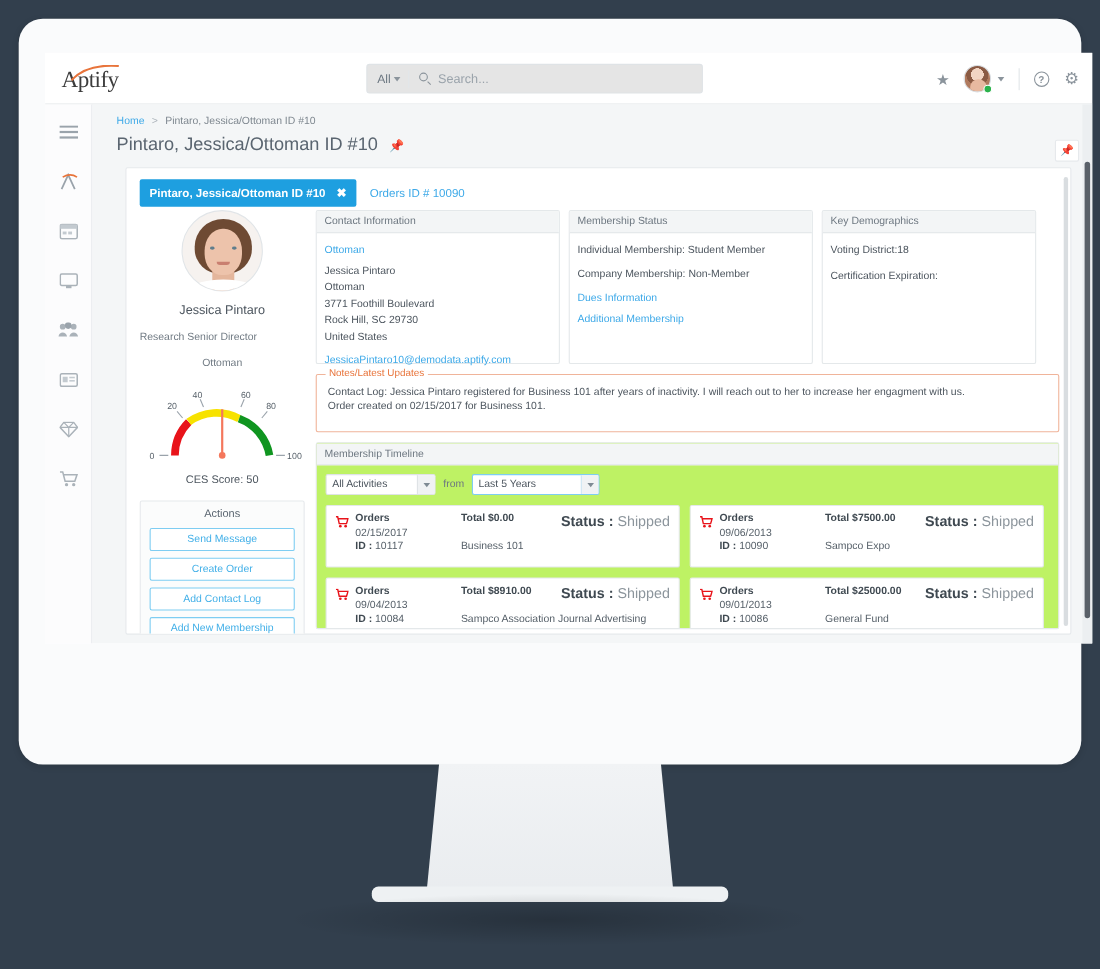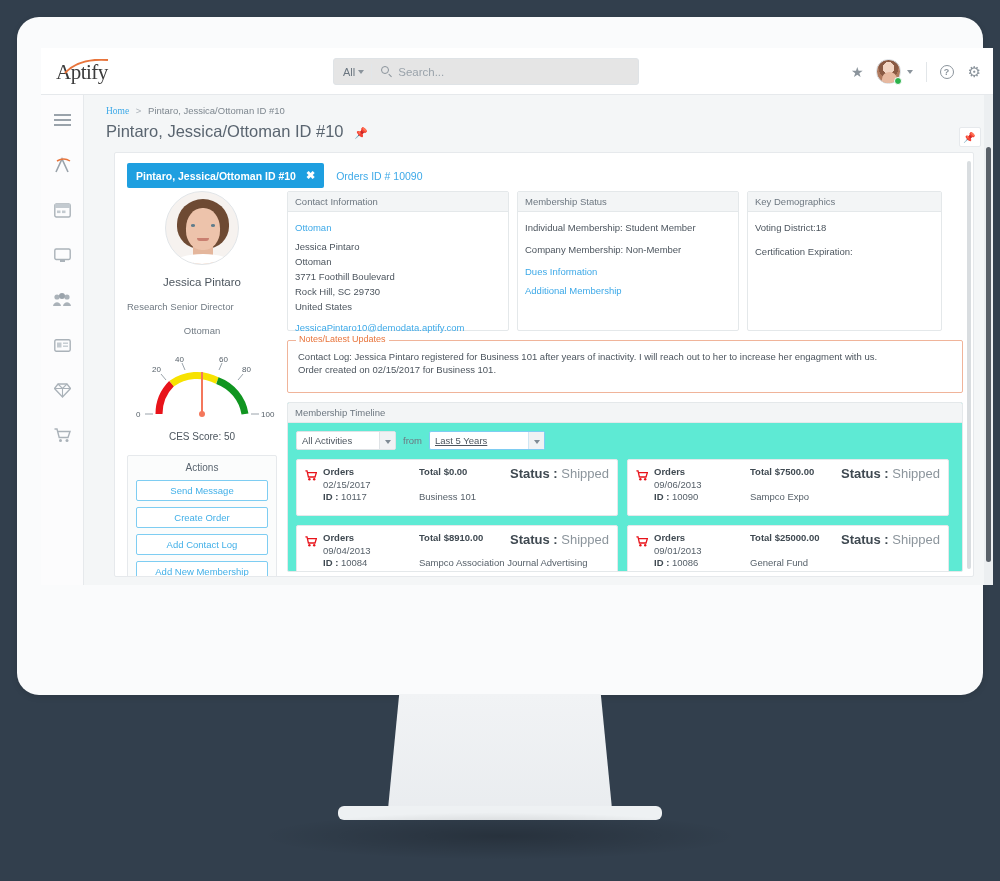--- a/index.html
+++ b/index.html
@@ -123,21 +123,21 @@
   .rail-item svg { display:block; }
 
   
   #content {
     position: absolute; left: 43px; top: 47px; width: 909px; height: 490px;
     background: #f4f6f7;
   }
   #breadcrumb {
     position: absolute; left: 22px; top: 10px; font-size: 9.5px; color: #7e878f;
   }
-  #breadcrumb .bc-link { color: #3da9e8; cursor: pointer; font-family: Liberation Serif, serif; }
+  #breadcrumb .bc-link { color: #3da9e8; cursor: pointer; }
   #breadcrumb .bc-sep { margin: 0 4px; color: #aab2b9; }
   #page-title {
     position: absolute; left: 22px; top: 27px;
     font-size: 16.5px; color: #5a6570; font-weight: normal;
   }
   #page-title .pin { font-size: 11px; color: #98a1a9; margin-left: 6px; }
   #pin-btn {
     position: absolute; right: 12px; top: 32px; width: 22px; height: 20px;
     background: #fff; border: 1px solid #e6e9ec; border-radius: 2px;
     display: flex; align-items: center; justify-content: center;
@@ -231,37 +231,37 @@
   }
   #notes-legend {
     position: absolute; left: 8px; top: -7px; background: #fff;
     font-size: 9px; color: #e8743b; padding: 0 3px;
   }
   #notes-body { padding: 9px 10px; font-size: 9.5px; color: #4c555e; line-height: 13px; }
 
   
   #timeline {
     position: absolute; left: 172px; top: 249px; width: 676px; height: 170px;
-    border: 1px solid #e4e8ea; border-radius: 2px; background: #5eead4; overflow: hidden;
+    border: 1px solid #e4e8ea; border-radius: 2px; background: #bef264; overflow: hidden;
   }
   #tl-head {
     background: #f3f5f6; border-bottom: 1px solid #e4e8ea;
     font-size: 9.5px; color: #6d7780; padding: 4px 7px;
   }
   #tl-filters { display: flex; align-items: center; gap: 7px; padding: 8px 8px 0 8px; }
   .sel {
     display: flex; align-items: center; justify-content: space-between;
     font-size: 9.5px; color: #4c555e; background: #fff; cursor: pointer;
   }
   #sel-activities { width: 100px; border: 1px solid #dfe3e6; border-radius: 2px; }
   #sel-activities .lbl { padding: 3px 5px; }
   #sel-activities .dd { width:16px; background:#f0f2f4; border-left:1px solid #dfe3e6; text-align:center; padding: 3px 0;}
   .from-lbl { font-size: 9.5px; color: #6d7780; }
   #sel-period { width: 116px; border: 1px solid #7ecdf2; border-radius: 2px; }
-  #sel-period .lbl { padding: 3px 5px; text-decoration: underline; }
+  #sel-period .lbl { padding: 3px 5px; }
   #sel-period .dd { width:16px; background:#f0f2f4; border-left:1px solid #cfe6f3; text-align:center; padding: 3px 0;}
   .caret-sm { display:inline-block; border-left:3px solid transparent;border-right:3px solid transparent;border-top:4px solid #7e8a94; }
 
   #tl-grid { display: flex; flex-wrap: wrap; gap: 9px; padding: 9px 8px; }
   .tl-card {
     width: 322px; height: 57px; border: 1px solid #e4e8ea; border-radius: 2px;
     background: #fff; position: relative; cursor: pointer;
   }
   .tl-cart { position: absolute; left: 8px; top: 7px; }
   .tl-type { position: absolute; left: 26px; top: 6px; font-size: 9.5px; color: #3f4951; font-weight: bold; }

